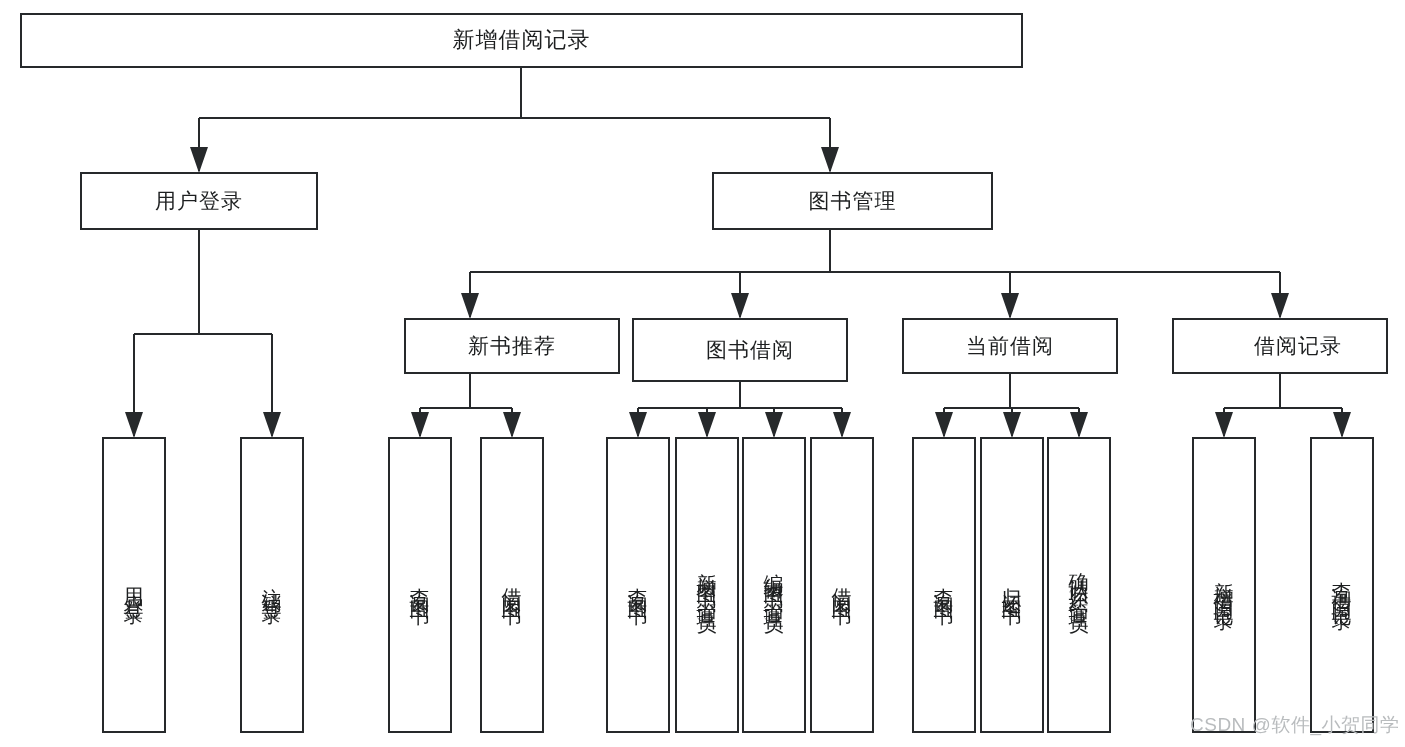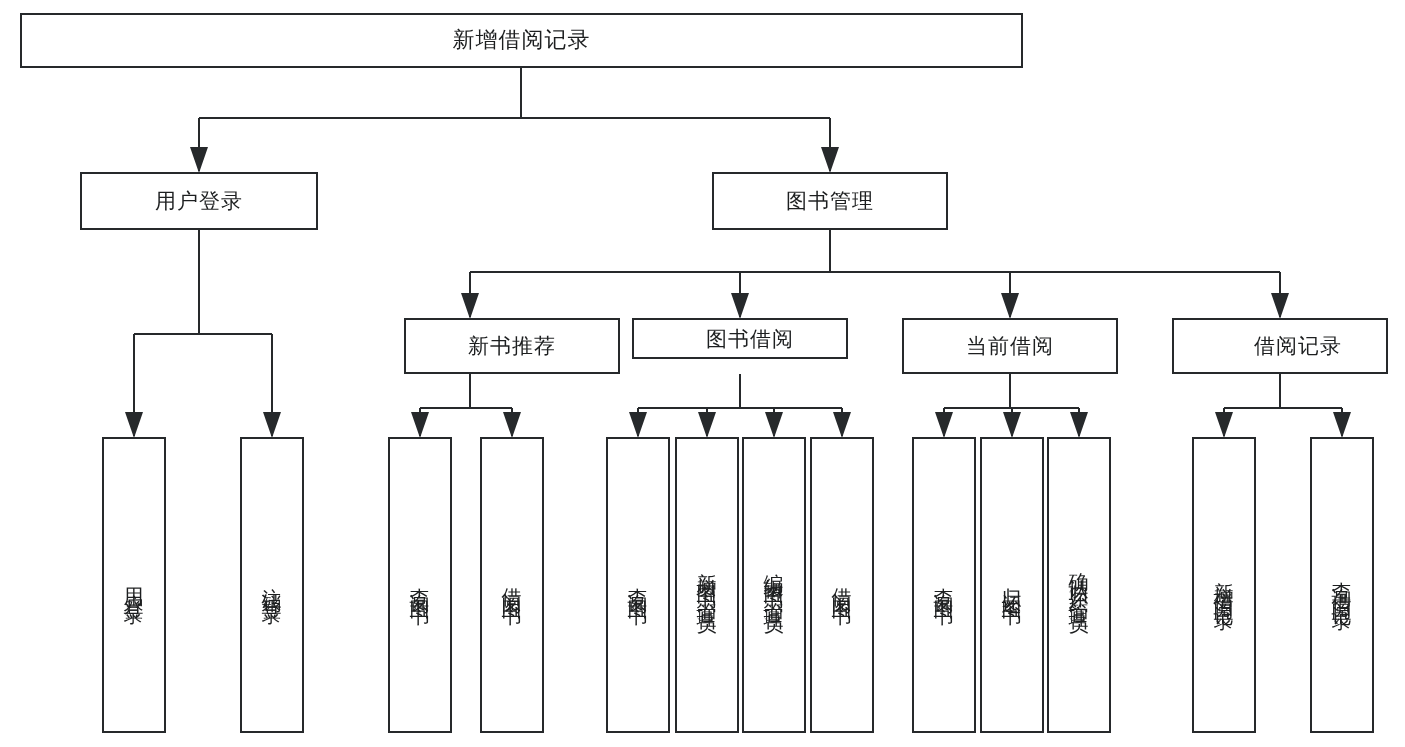--- a/index.html
+++ b/index.html
@@ -126,30 +126,30 @@
     </svg>
 
   <div class="node node-h root" id="tpl-root" style="left: 20px; top: 13px; width: 1003px; height: 55px;">
       <span>新增借阅记录</span>
     </div>
 
   <div id="level2-host">
       <div class="node node-h" style="left: 80px; top: 172px; width: 238px; height: 58px;">
         <span>用户登录</span>
       </div>
-      <div class="node node-h" style="left: 712px; top: 172px; width: 236px; height: 58px;">
+      <div class="node node-h" style="left: 712px; top: 172px; width: 281px; height: 58px;">
         <span>图书管理</span>
       </div>
     </div>
 
   <div id="level3-host">
       <div class="node node-h" style="left: 362px; top: 318px; width: 216px; height: 56px; margin-left: 42px;">
         <span>新书推荐</span>
       </div>
-      <div class="node node-h" style="left: 632px; top: 318px; width: 216px; height: 41px; padding-left: 20px;">
+      <div class="node node-h" style="left: 632px; top: 318px; width: 216px; height: 64px; padding-left: 20px;">
         <span>图书借阅</span>
       </div>
       <div class="node node-h" style="left: 902px; top: 318px; width: 216px; height: 56px;">
         <span>当前借阅</span>
       </div>
       <div class="node node-h" style="left: 1172px; top: 318px; width: 216px; height: 56px; padding-left: 36px;">
         <span>借阅记录</span>
       </div>
     </div>
 
@@ -188,13 +188,14 @@
         <span class="vtext" style="font-size: 20px;">确认归还（管理员）</span>
       </div>
       <div class="node node-v" style="left: 1192px; top: 437px; width: 64px; height: 296px;">
         <span class="vtext" style="font-size: 20px;">新增借阅记录</span>
       </div>
       <div class="node node-v" style="left: 1310px; top: 437px; width: 64px; height: 296px;">
         <span class="vtext" style="font-size: 20px;">查询借阅记录</span>
       </div>
     </div>
 
+  <div id="watermark">CSDN @软件_小贺同学</div>
 </div>
 
 </body></html>

